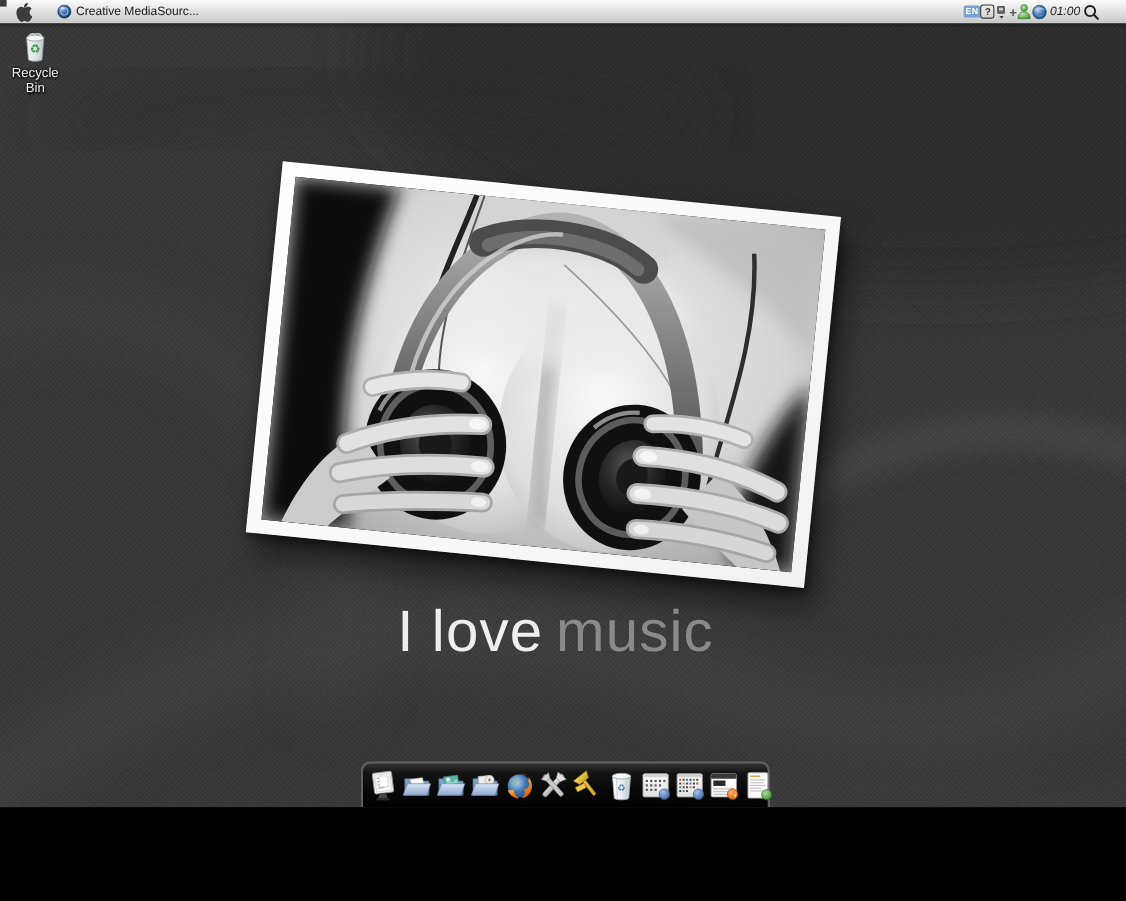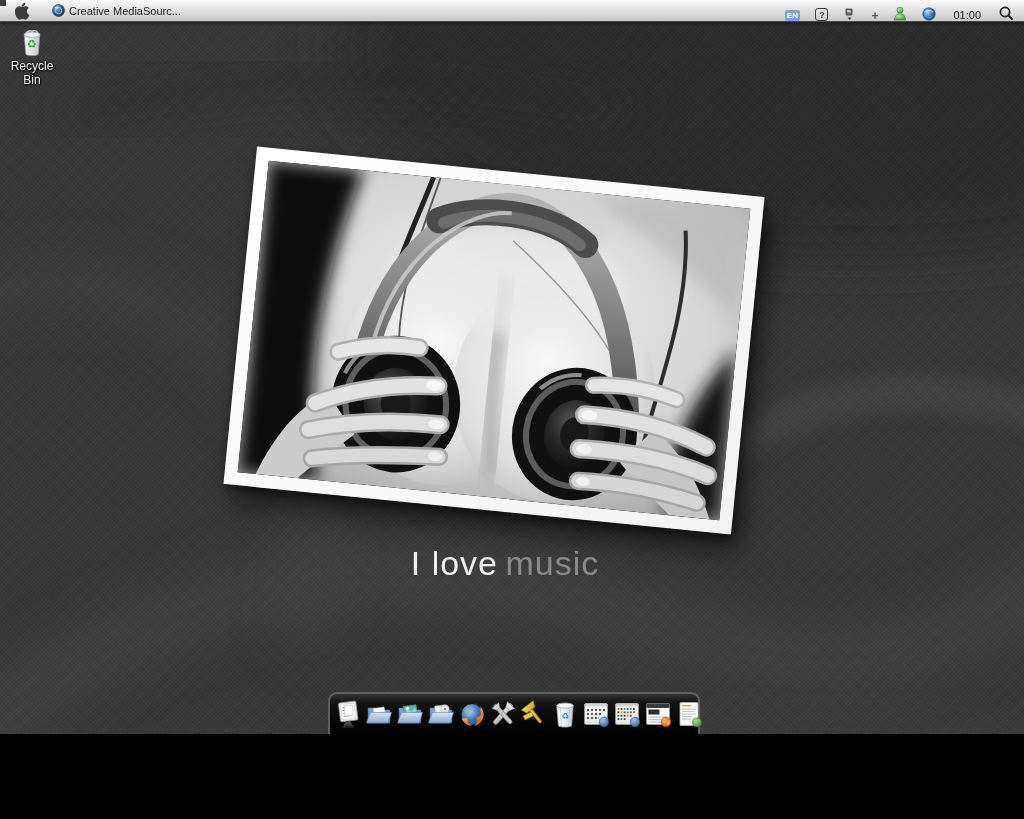--- a/index.html
+++ b/index.html
@@ -23,53 +23,53 @@
     border-bottom:1px solid #4a4a4a;
     box-shadow:0 1px 3px rgba(0,0,0,.55);
     display:flex;justify-content:space-between;align-items:center;
     font-size:11px;color:#1d1d1d;z-index:50;
   }
   .mb-left{display:flex;align-items:center;height:100%;}
   .corner-artifact{width:6px;height:6px;background:#3c3c3c;position:absolute;left:0;top:0;}
   .apple{margin-left:13px;width:17px;height:18px;display:block;}
   .app-chip{display:flex;align-items:center;margin-left:22px;gap:4px;}
   .app-chip .title{font-size:11px;color:#1a1a1a;}
-  .mb-right{display:flex;align-items:flex-end;height:100%;gap:15px;padding-right:10px;}
+  .mb-right{display:flex;align-items:center;height:100%;gap:0;padding-right:24px;}
   .en-badge{
     background:#7aa2d4;color:#fff;font-size:8px;font-weight:bold;
     padding:1px 2px;border-radius:2px;line-height:9px;letter-spacing:.3px;
   }
   .help-badge{
     width:11px;height:11px;border:1.3px solid #3a3a3a;border-radius:3px;
     font-size:9px;font-weight:bold;color:#3a3a3a;
     display:flex;align-items:center;justify-content:center;line-height:10px;
   }
   .tray-ic{display:block;}
   .plus-glyph{color:#555;font-size:12px;font-weight:bold;line-height:10px;}
-  .clock{font-size:11px;color:#1d1d1d;margin:0 2px;}
+  .clock{font-size:11px;color:#1d1d1d;margin:0 2px;font-style:italic;}
   
   .recycle{position:absolute;left:4px;top:26px;width:56px;text-align:center;z-index:5;}
   .recycle .label{
     margin-top:1px;font-size:12px;color:#f0f0f0;
     text-shadow:1px 1px 2px #000,0 0 2px #000;
   }
   
   .polaroid{
     position:absolute;left:239px;top:171px;width:510px;height:339px;
     box-sizing:border-box;padding:13px;
     background:linear-gradient(135deg,#ffffff,#f2f2f2);
     transform:rotate(5.7deg);
     box-shadow:10px 16px 26px rgba(0,0,0,.55),2px 4px 8px rgba(0,0,0,.4);
     z-index:10;
   }
   .photo{width:100%;height:100%;display:block;background:#111;}
   
   .caption{
     position:absolute;left:505px;top:544px;transform:translateX(-50%);
-    font-size:34px;font-weight:100;letter-spacing:1px;white-space:nowrap;z-index:10;
+    font-size:53px;font-weight:100;letter-spacing:1px;white-space:nowrap;z-index:10;
   }
   .caption .c1{color:#efefef;margin-right:.22em;}
   .caption .c2{color:#8a8a8a;}
   
   .dock{
     position:absolute;left:328px;bottom:0;width:372px;height:42px;
     box-sizing:border-box;
     border:2px solid #5f5f5f;border-bottom:none;
     border-radius:9px 9px 0 0;
     background:linear-gradient(#333 0,#141414 22%,#060606 70%,#000);

